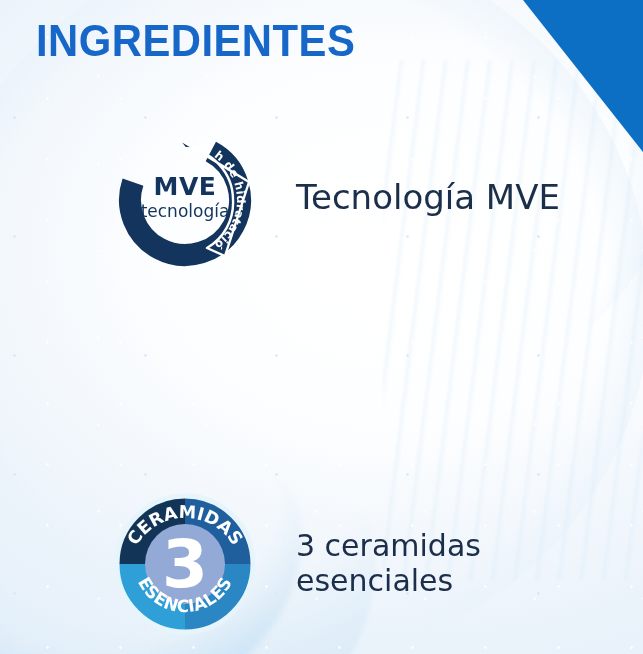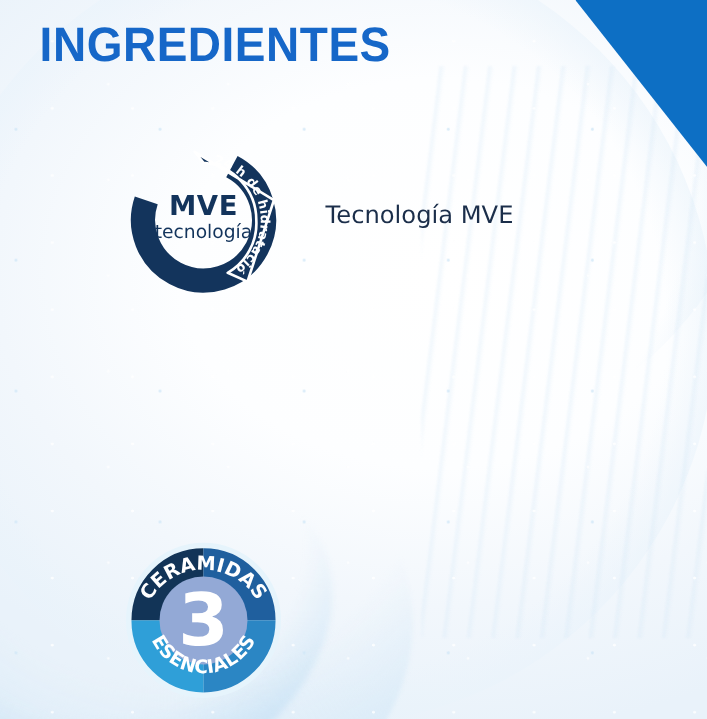--- a/index.html
+++ b/index.html
@@ -135,21 +135,21 @@
   .icon-slot {
     position: relative;
     width: 150px;
     height: 150px;
     flex: 0 0 150px;
   }
   .row-label {
     margin-left: 36px;
     font-family: "DejaVu Sans", sans-serif;
     font-weight: 400;
-    font-size: 22px;
+    font-size: 34px;
     line-height: 1.18;
     color: #1b2e4a;
     white-space: pre-line;
   }
   .row-cer .row-label { font-size: 30px; }
 
   
   .mve-badge { position: absolute; left: 5px; top: 8px; width: 140px; height: 140px; }
   .mve-center-text {
     position: absolute;
@@ -252,15 +252,17 @@
         <text x="73" y="70" text-anchor="middle" dominant-baseline="central" font-family="DejaVu Sans, sans-serif" font-weight="bold" font-size="66" fill="#ffffff">3</text>
 
         <text font-family="DejaVu Sans, sans-serif" font-size="17.5" font-weight="bold" fill="#ffffff" letter-spacing="0.2">
           <textPath href="#cerTopArc" startOffset="50%" text-anchor="middle">CERAMIDAS</textPath>
         </text>
         <text font-family="DejaVu Sans, sans-serif" font-size="17" font-weight="bold" fill="#ffffff" letter-spacing="0.2">
           <textPath href="#cerBotArc" startOffset="50%" text-anchor="middle">ESENCIALES</textPath>
         </text>
       </svg>
     </div>
+    <div class="row-label">3 ceramidas
+esenciales</div>
   </div>
 
 </div>
 
 </body></html>

